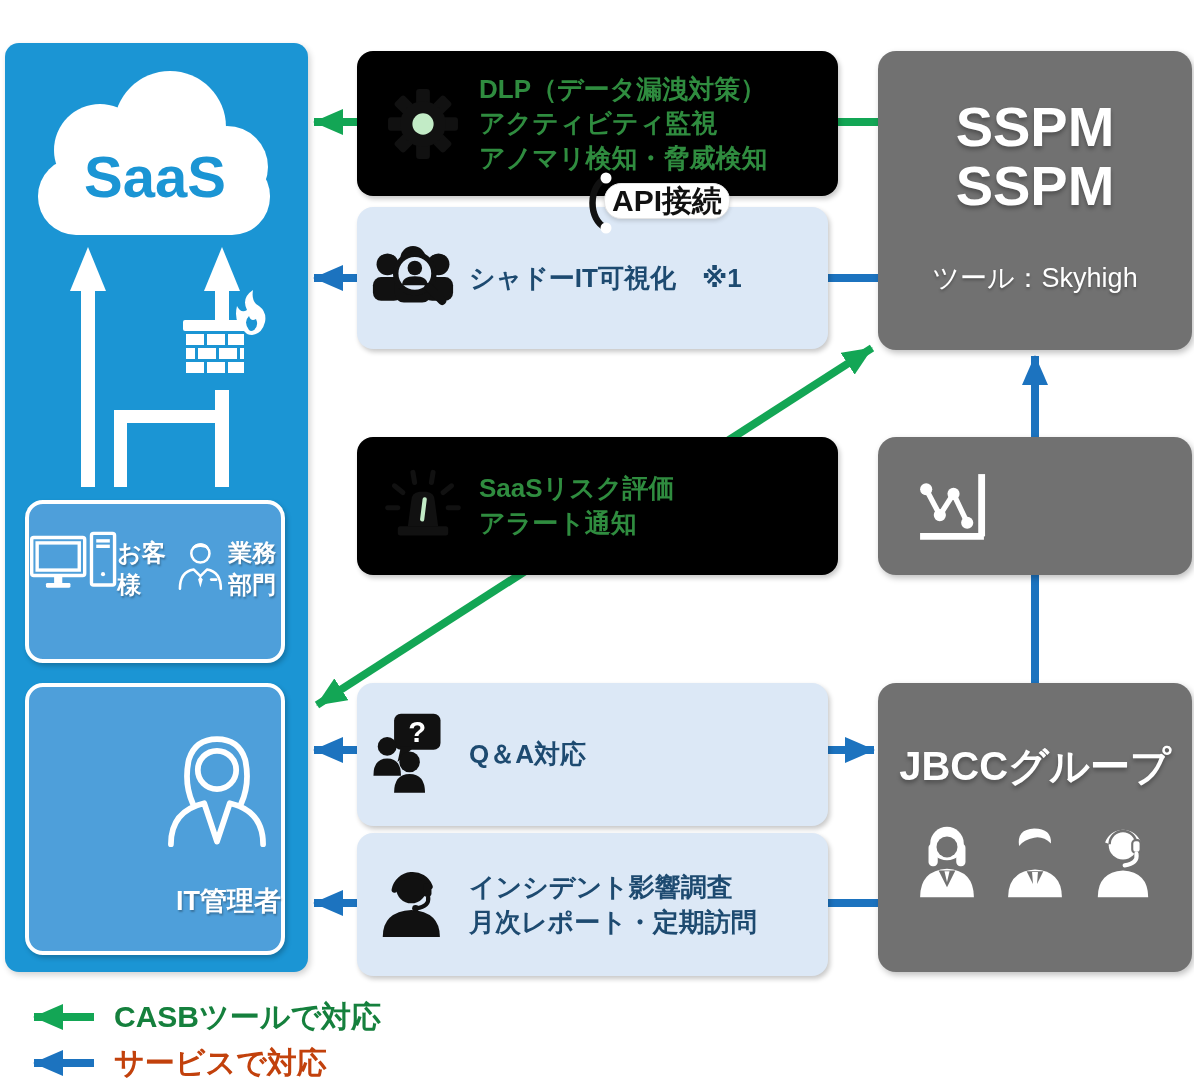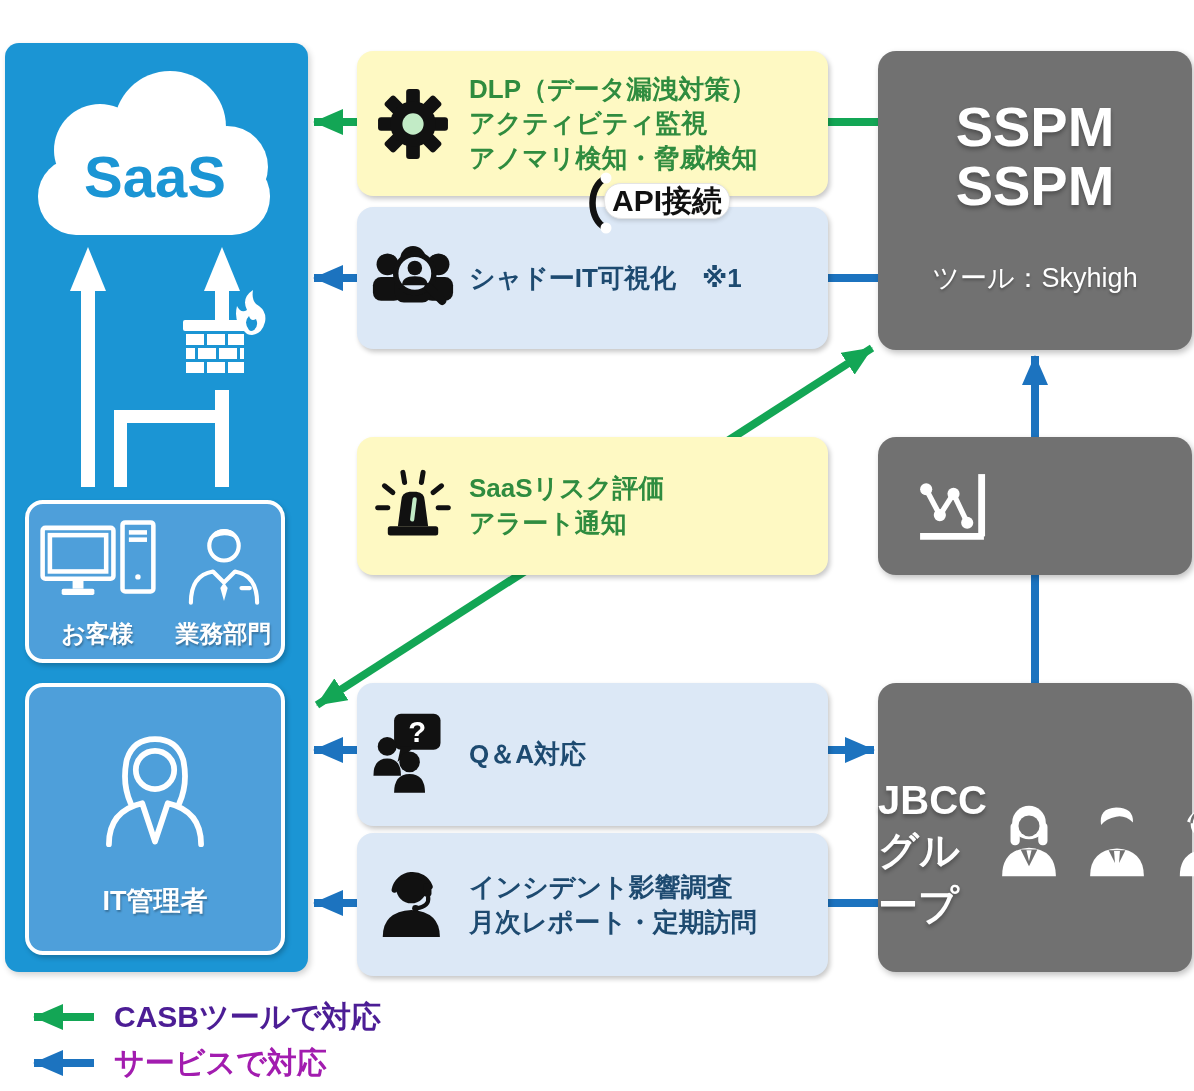--- a/index.html
+++ b/index.html
@@ -9,57 +9,57 @@
   
   #arrow-layer{position:absolute;left:0;top:0;z-index:1;}
   .z2{z-index:2;}
   .z3{z-index:3;}
   
   .panel{position:absolute;left:5px;top:43px;width:303px;height:929px;background:#1B95D4;
          border-radius:14px;box-shadow:2px 3px 6px rgba(0,0,0,0.18);}
   .inner-box{position:absolute;left:20px;width:260px;background:#4E9FDA;border:4px solid #ffffff;
              border-radius:18px;box-sizing:border-box;box-shadow:2px 3px 5px rgba(0,0,0,0.22);}
   .users-box{top:457px;height:163px;display:flex;justify-content:space-around;align-items:flex-start;padding-top:16px;}
-  .admin-box{top:640px;height:272px;display:flex;flex-direction:column;align-items:center;padding-top:42px;}
-  .person-col{display:flex;flex-direction:column;align-items:center;}
+  .admin-box{top:640px;height:272px;display:flex;flex-direction:column;align-items:flex-end;padding-top:42px;}
+  .person-col{display:flex;align-items:center;}
   .panel-label{color:#ffffff;font-weight:bold;font-size:24px;margin-top:6px;
                text-shadow:1px 2px 2px rgba(0,0,0,0.28);}
   .admin-label{font-size:27px;margin-top:26px;}
   
   .mid-box{position:absolute;left:357px;width:471px;border-radius:16px;display:flex;align-items:center;
            box-shadow:2px 3px 5px rgba(0,0,0,0.22);}
-  .green-bg{background:#fef9c3;}
+  .green-bg{background:#000000;padding-left:10px;}
   .blue-bg{background:#DCE8F6;}
   .mid-icon{width:112px;display:flex;justify-content:center;flex:0 0 112px;}
   .mid-text{font-weight:bold;font-size:26px;line-height:1.33;}
   .green-text{color:#2F8C3F;}
   .navy-text{color:#1D4A70;}
   
   .gray-box{position:absolute;left:878px;width:314px;background:#717171;border-radius:18px;
             box-shadow:2px 3px 6px rgba(0,0,0,0.25);color:#ffffff;}
   .casb-box{top:51px;height:299px;text-align:center;}
   .casb-title{font-size:56px;font-weight:bold;line-height:1.06;margin-top:46px;
               text-shadow:0 3px 4px rgba(0,0,0,0.3);}
   .casb-sub{font-size:27px;margin-top:44px;text-shadow:0 2px 3px rgba(0,0,0,0.3);}
   .analysis-box{top:437px;height:138px;display:flex;align-items:center;}
   .analysis-text{font-size:25px;font-weight:bold;line-height:1.4;margin-left:26px;
                  text-shadow:0 2px 3px rgba(0,0,0,0.3);}
-  .jbcc-box{top:683px;height:289px;display:flex;flex-direction:row;align-items:center;}
+  .jbcc-box{top:683px;height:289px;display:flex;flex-direction:column;align-items:center;}
   .jbcc-title{font-size:40px;font-weight:bold;margin-top:56px;text-shadow:0 3px 4px rgba(0,0,0,0.3);}
   .jbcc-persons{display:flex;gap:4px;margin-top:26px;}
   
   .api-pill{position:absolute;left:604px;top:183px;width:124px;height:34px;background:#ffffff;
             border:1px solid #e4e4e4;border-radius:17px;display:flex;align-items:center;justify-content:center;
             font-size:30px;font-weight:bold;color:#111111;box-shadow:0 2px 4px rgba(0,0,0,0.15);}
   
   .legend{position:absolute;left:26px;top:994px;}
   .legend-row{display:flex;align-items:center;height:46px;}
   .legend-label{font-size:30px;font-weight:bold;margin-left:16px;}
-  .legend-green{color:#4c1d95;}
-  .legend-blue{color:#a21caf;}
+  .legend-green{color:#15803d;}
+  .legend-blue{color:#c2410c;}
 </style>
 </head>
 <body>
 
 <div class="stage">
 
   <svg id="arrow-layer" width="1194" height="1091" viewBox="0 0 1194 1091">
     <defs>
       <marker id="head-green" markerUnits="userSpaceOnUse" markerWidth="30" markerHeight="26" viewBox="0 0 30 26" refX="29" refY="13" orient="auto-start-reverse">
         <path d="M0,0 L30,13 L0,26 Z" fill="#13A655"></path>

